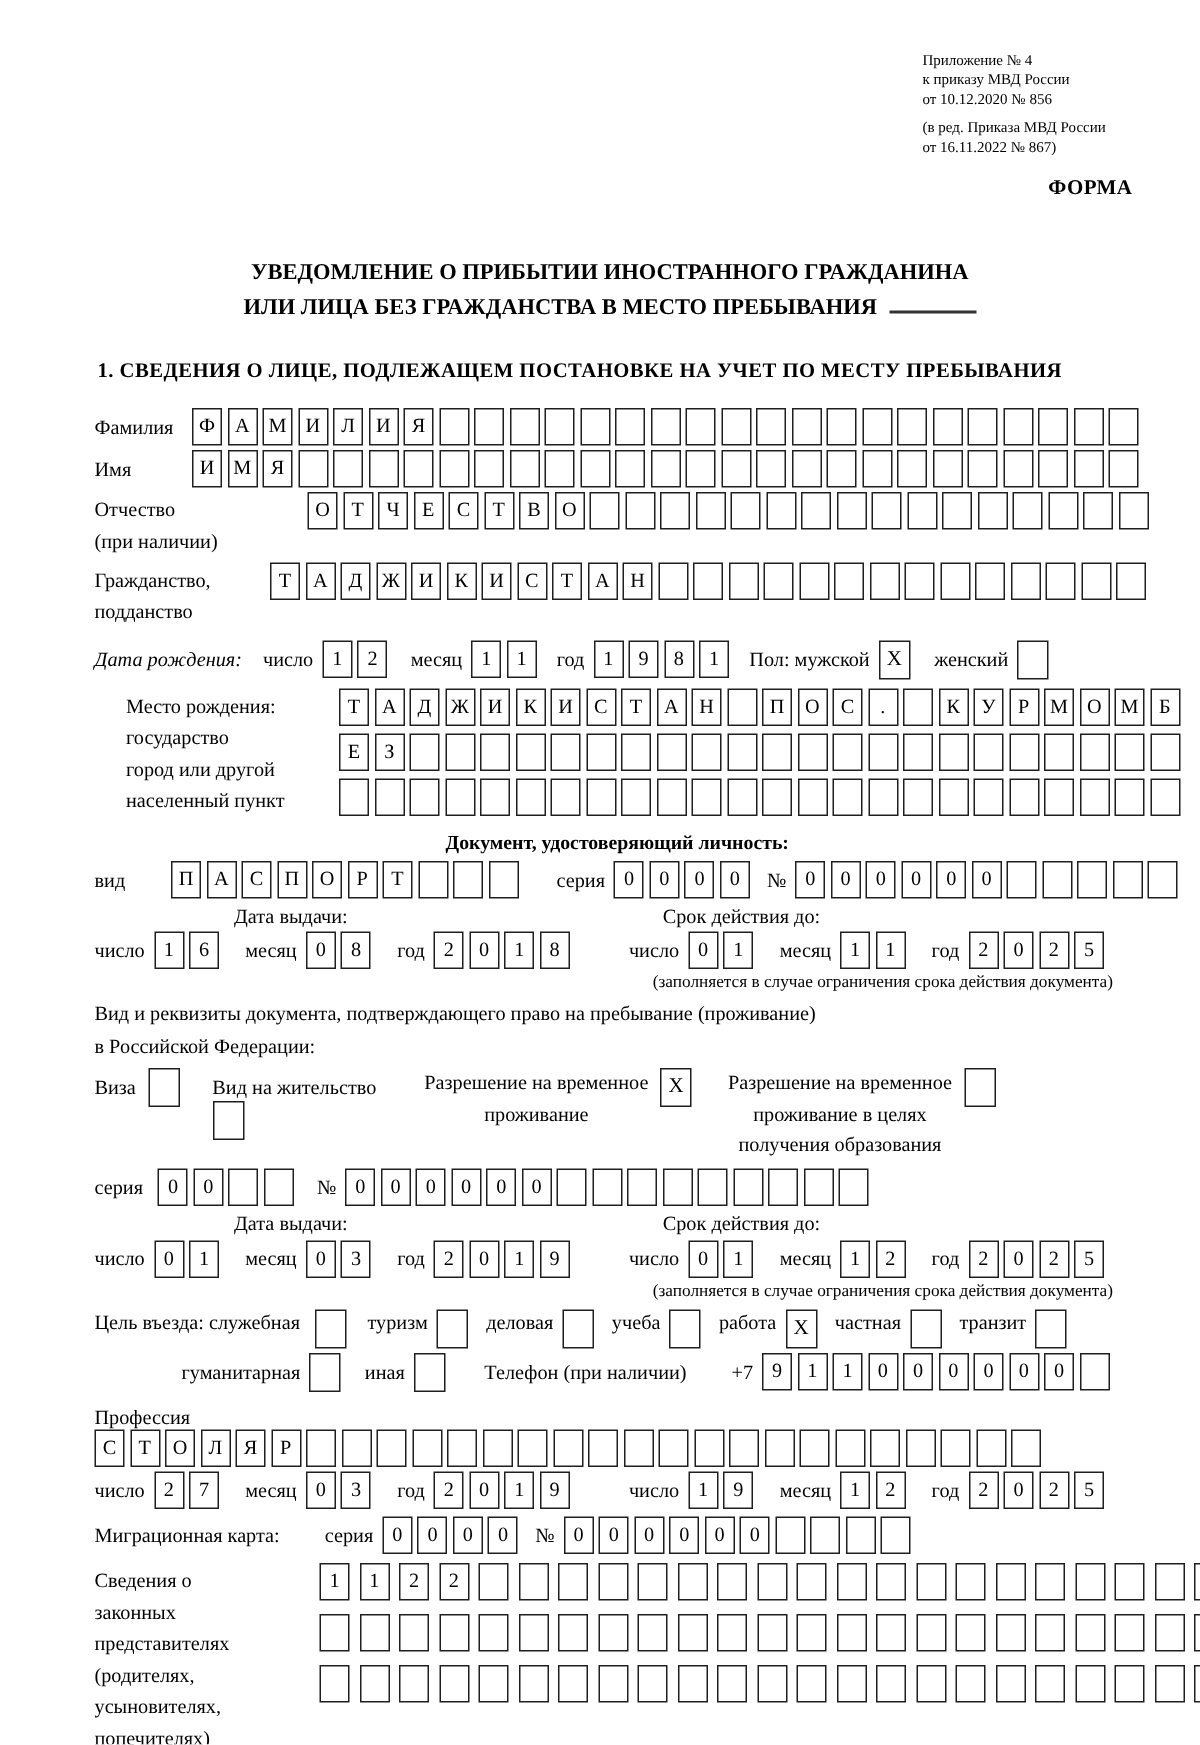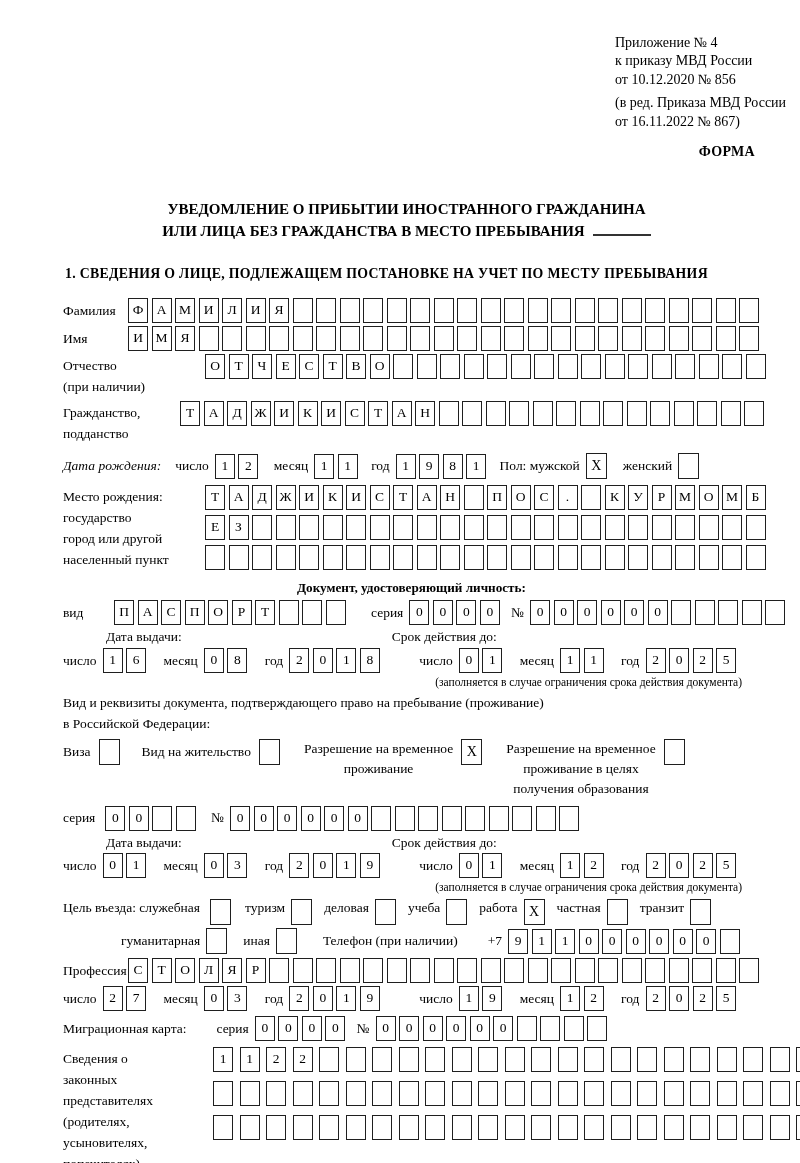--- a/index.html
+++ b/index.html
@@ -4,21 +4,21 @@
 <style>
   html,body{margin:0;padding:0;background:#fff;}
   .page{
     width:800px;height:1163px;box-sizing:border-box;overflow:hidden;
     background:#fff;color:#000;
     font-family:"Liberation Serif","DejaVu Serif",serif;
     font-size:13.5px;line-height:1.3;
     padding:34px 10px 10px 63px;position:relative;
   }
   
-  .appendix{margin-left:552px;font-size:14px;line-height:1.32;}
+  .appendix{margin-left:552px;font-size:10px;line-height:1.32;}
   .appendix .gap-top{margin-top:5px;}
   .forma{text-align:right;padding-right:35px;font-weight:bold;font-size:14px;margin-top:12px;letter-spacing:0.3px;}
   .title{text-align:center;font-weight:bold;font-size:15px;margin-top:36px;line-height:1.5;margin-right:40px;}
   .title-underline{display:inline-block;width:58px;border-bottom:2px solid #333;height:13px;margin-left:8px;}
   .section-title{font-weight:bold;font-size:13.8px;margin-top:22px;letter-spacing:0.3px;margin-left:2px;}
   
   .row{display:flex;align-items:flex-start;margin-bottom:3px;}
   .lbl{flex:0 0 auto;padding-top:4px;}
   .lbl-block{flex:0 0 auto;line-height:1.55;padding-top:2px;}
   .w65{width:65px;}.w117{width:117px;}.w142{width:142px;}.w150{width:150px;}
@@ -30,21 +30,21 @@
   }
   .boxes.wide .cell{margin-right:6.5px;}
   .cb{
     display:inline-block;width:21px;height:26px;box-sizing:border-box;
     border:1.7px solid #1f1f1f;text-align:center;font-size:14px;line-height:23px;background:#fff;
   }
   .stack .boxes{margin-bottom:5px;}
   .stack{display:flex;flex-direction:column;}
   
   .dates-hdr{display:flex;font-size:13.5px;margin-top:2px;}
-  .dates-hdr .h1{margin-left:43px;font-family:Liberation Serif, serif;}
+  .dates-hdr .h1{margin-left:93px;font-family:Liberation Serif, serif;}
   .dates-hdr .h2{margin-left:210px;}
   .dates{display:flex;align-items:center;margin-top:2px;margin-bottom:2px;}
   .dates .lbl-s{margin-right:6px;}
   .dates .grp-gap{width:36px;}
   .dates .mlbl{margin-left:14px;margin-right:6px;}
   .note{font-size:11.5px;text-align:right;padding-right:48px;margin-top:1px;margin-bottom:3px;}
   .doc-header{text-align:center;font-weight:bold;font-size:13.2px;margin:4px 30px 4px 0;}
   .plain{margin-top:4px;margin-bottom:4px;}
   
   .opt-row{display:flex;align-items:flex-start;margin-top:6px;margin-bottom:6px;}
@@ -227,21 +227,21 @@
         <span class="cell">9</span>
         <span class="cell">8</span>
         <span class="cell">1</span>
       </span>
     <span class="sp">Пол: мужской</span>
     <span class="cb sp" style="margin-right:16px;">X</span>
     <span class="sp">женский</span>
     <span class="cb"></span>
   </div>
 
-  <div class="row" style="margin-top:6px;">
+  <div class="row" style="margin-top:6px;justify-content:flex-end;">
     <span class="lbl-block w142">
       <span>Место рождения:</span><br>
       <span>государство</span><br>
       <span>город или другой</span><br>
       <span>населенный пункт</span>
     </span>
     <span class="stack">
       <span class="boxes">
           <span class="cell">Т</span>
           <span class="cell">А</span>
@@ -408,21 +408,21 @@
   <div class="note">(заполняется в случае ограничения срока действия документа)</div>
 
   <div class="plain">Вид и реквизиты документа, подтверждающего право на пребывание (проживание)</div>
   <div class="plain">в Российской Федерации:</div>
 
   <div class="opt-row">
     <span class="opt" style="margin-right:22px;">
       <span class="t">Виза</span>
       <span class="cb"></span>
     </span>
-    <span class="opt" style="margin-right:24px;">
+    <span class="opt" style="margin-right:24px;flex-direction:column;">
       <span class="t">Вид на жительство</span>
       <span class="cb"></span>
     </span>
     <span class="opt" style="margin-right:24px;">
       <span class="t2">
         <span>Разрешение на временное</span><br>
         <span>проживание</span>
       </span>
       <span class="cb">X</span>
     </span>
@@ -540,21 +540,21 @@
         <span class="cell">0</span>
         <span class="cell">0</span>
         <span class="cell">0</span>
         <span class="cell">0</span>
         <span class="cell">0</span>
         <span class="cell">0</span>
         <span class="cell"></span>
       </span>
   </div>
 
-  <div class="row" style="margin-top:4px;">
+  <div class="row" style="margin-top:4px;flex-direction:column;">
     <span class="lbl w65">Профессия</span>
     <span class="boxes">
         <span class="cell">С</span>
         <span class="cell">Т</span>
         <span class="cell">О</span>
         <span class="cell">Л</span>
         <span class="cell">Я</span>
         <span class="cell">Р</span>
         <span class="cell"></span>
         <span class="cell"></span>

